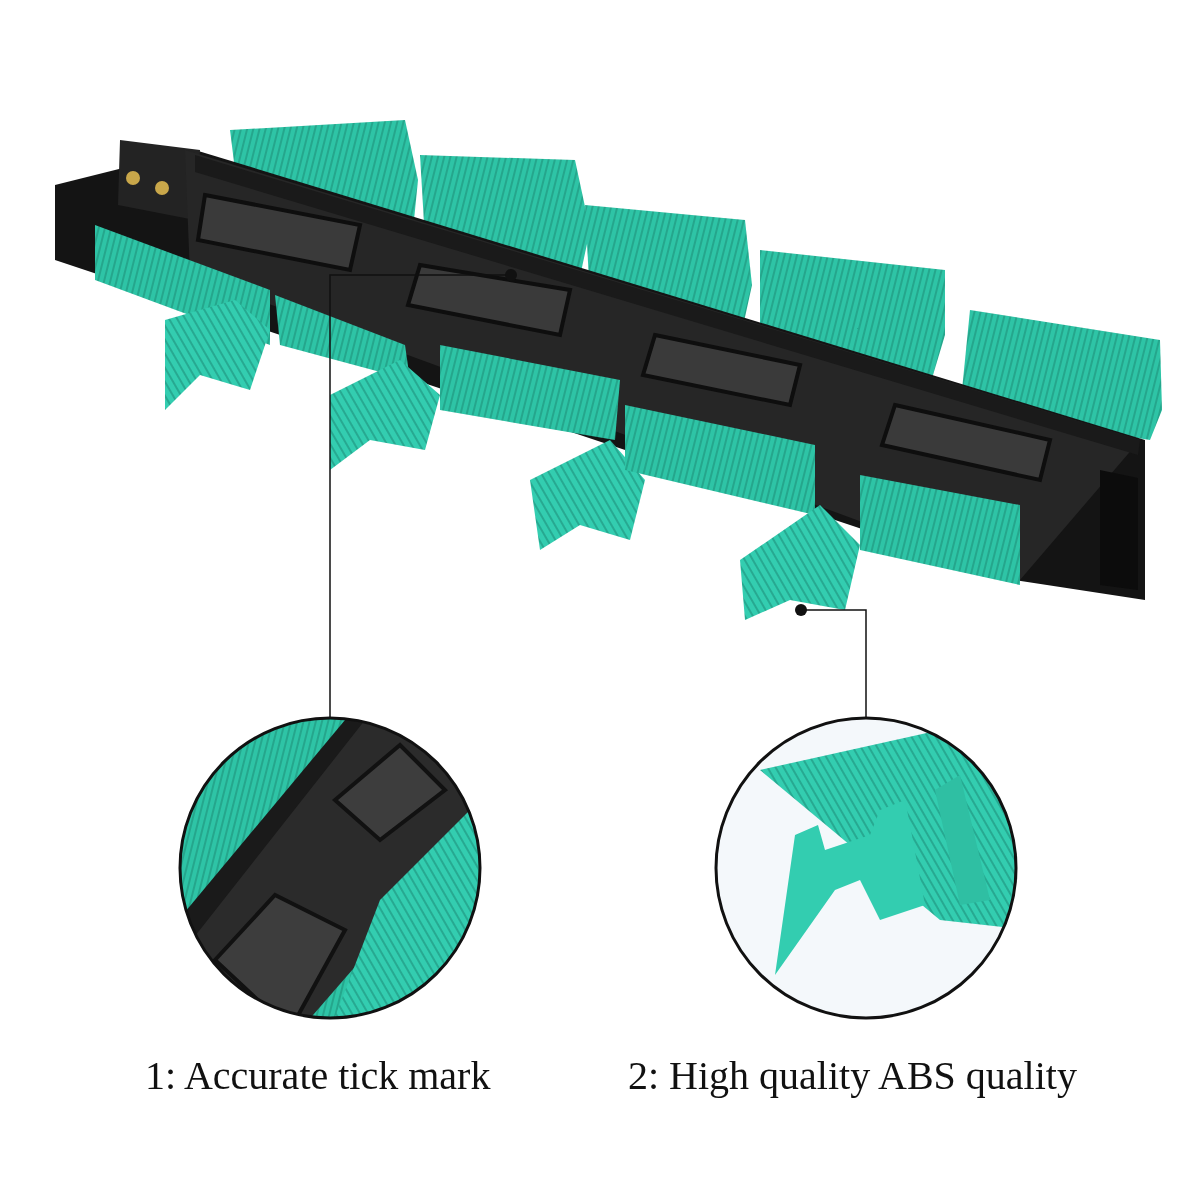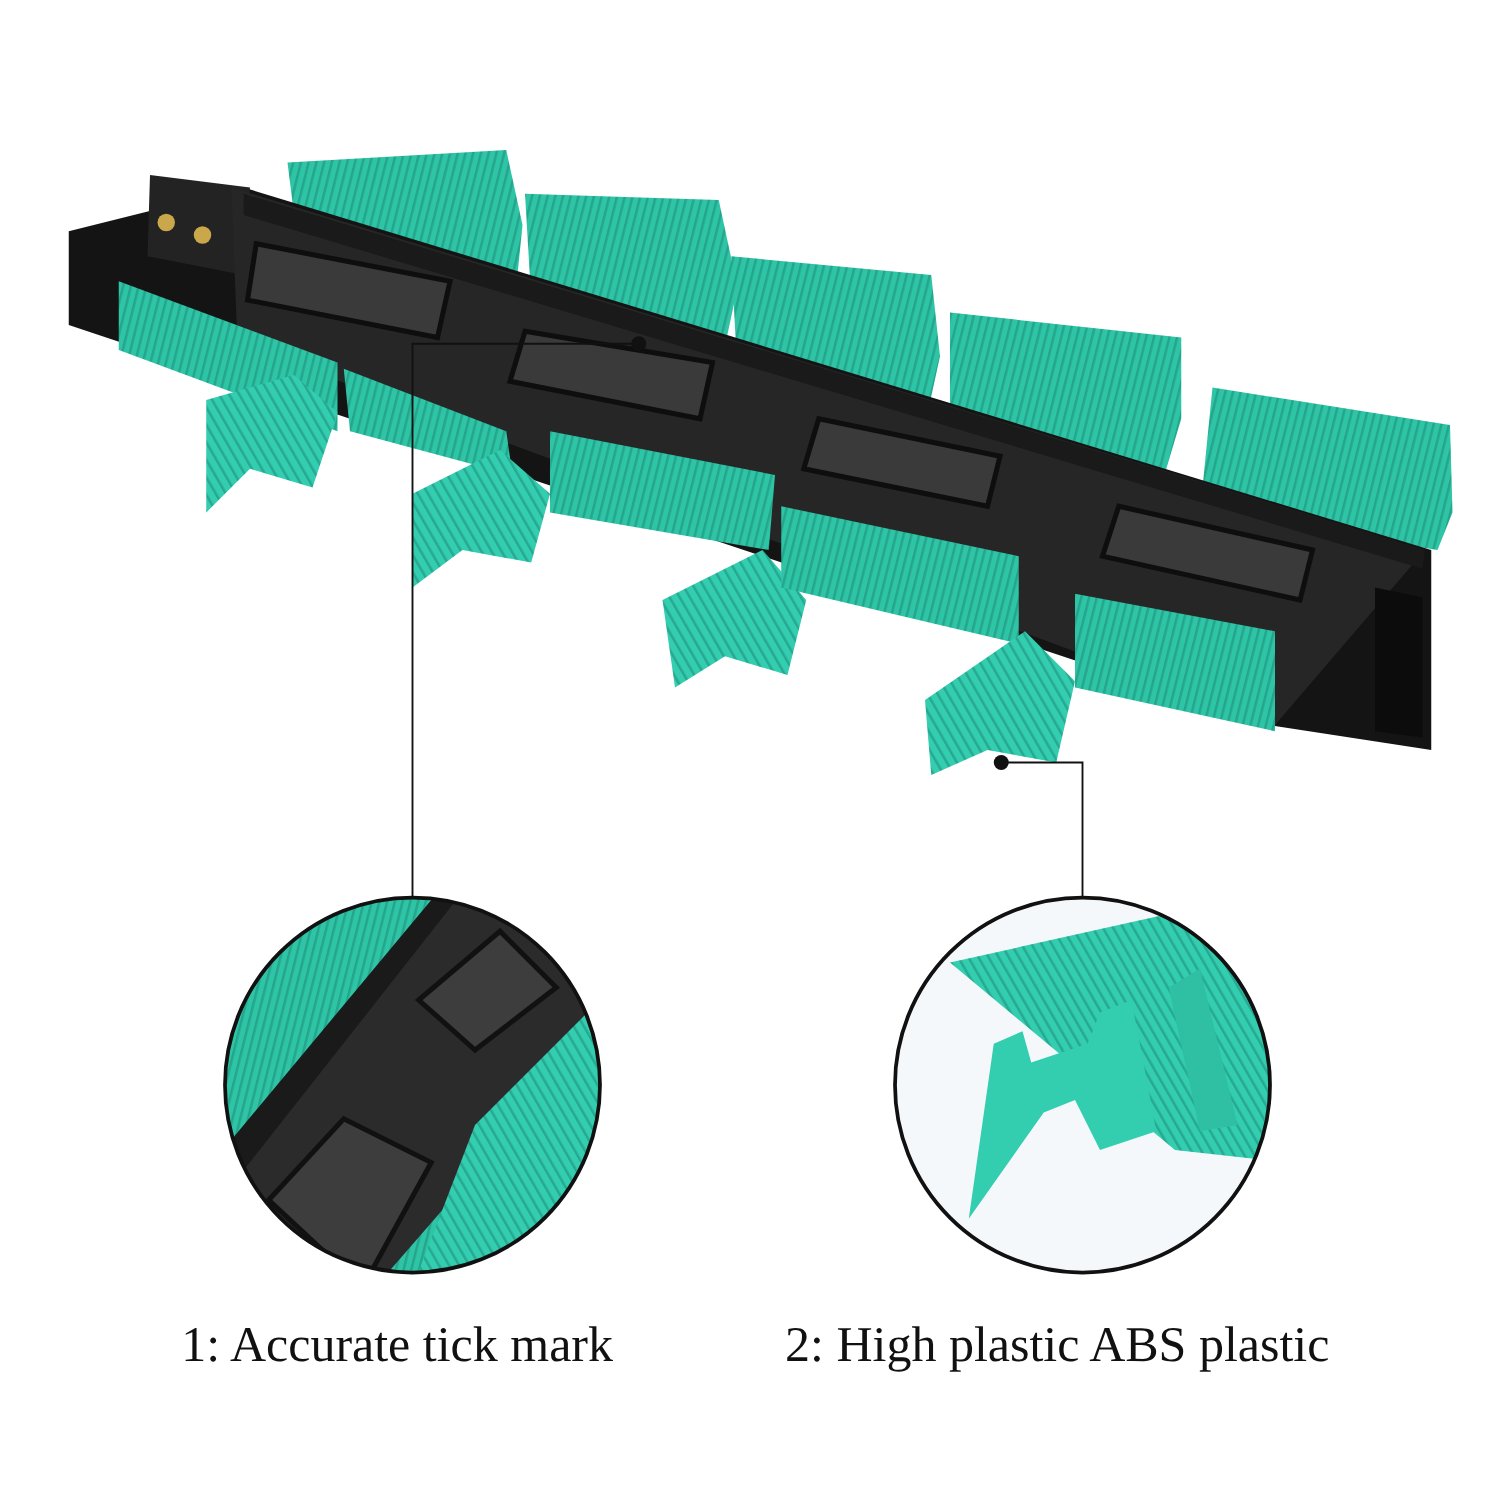--- a/index.html
+++ b/index.html
@@ -93,14 +93,14 @@
         <rect x="710" y="710" width="320" height="320" fill="#f4f8fb"></rect>
         <polygon points="760,770 1030,710 1030,930 940,920" fill="url(#ribs2)"></polygon>
         <polygon points="795,835 818,825 825,850 870,835 880,810 905,800 910,825 925,905 880,920 860,880 835,890 775,975" fill="#33cdb0"></polygon>
         <polygon points="935,790 960,775 990,900 960,905" fill="#2fbfa3"></polygon>
       </g>
       <circle cx="866" cy="868" r="150" fill="none" stroke="#111" stroke-width="3"></circle>
     </g>
   </svg>
 
   <div id="cap1" class="caption">1: Accurate tick mark</div>
-  <div id="cap2" class="caption">2: High plastic ABS plastic</div>
+  <div id="cap2" class="caption">2: High quality ABS quality</div>
 </div>
 
 </body></html>

